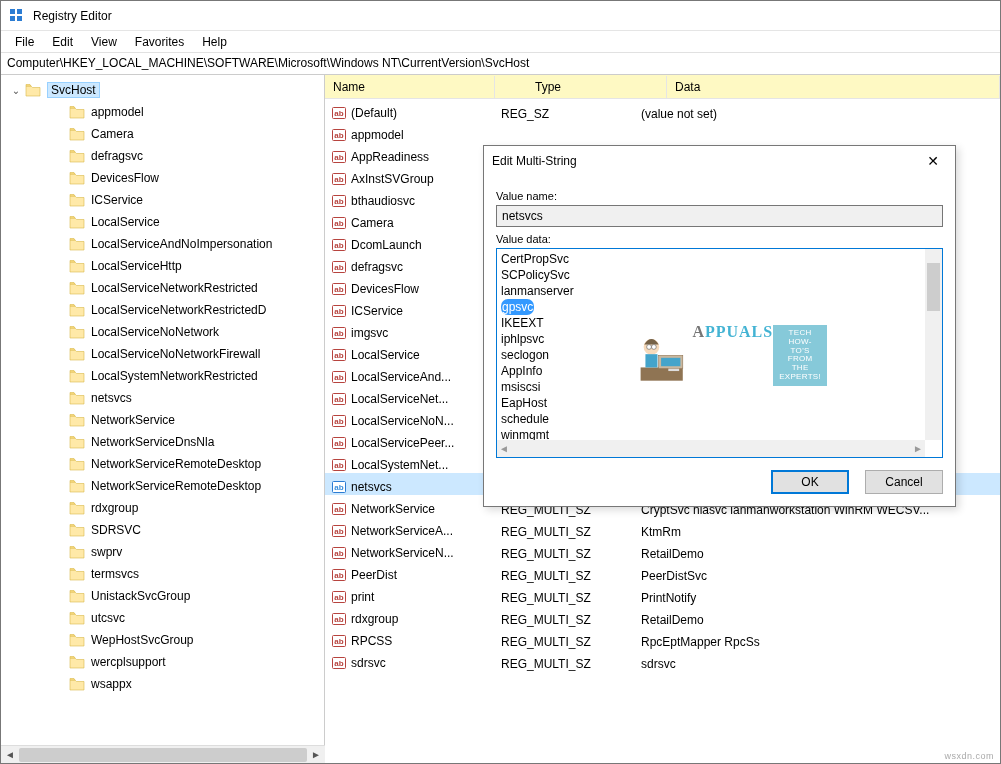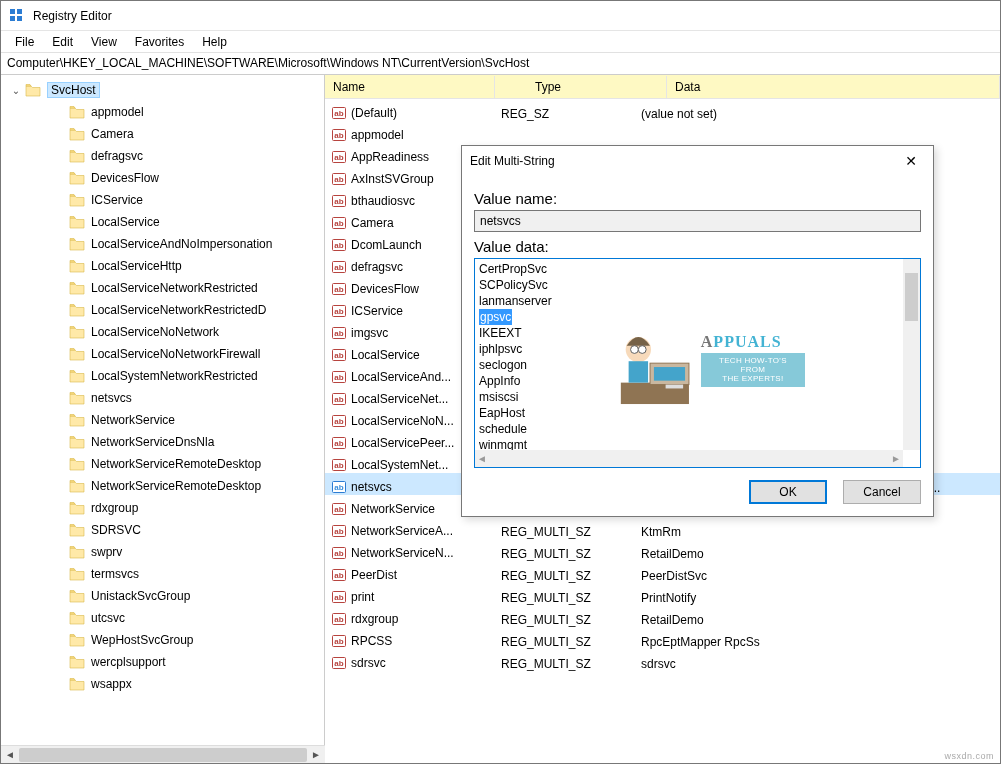--- a/index.html
+++ b/index.html
@@ -132,39 +132,39 @@
     display:flex;
     align-items:center;
     justify-content:space-between;
     padding:0 2px;
   }
   .hscroll .arrow { width:14px; color:#555; text-align:center; font-size:10px; cursor:pointer;}
   .hscroll .thumb { flex:1; margin:0 2px; height:14px; background:#cdcdcd; border-radius:2px;}
   
   .dialog {
     position: absolute;
-    top: 144px; left: 460px;
+    top: 144px; left: 482px;
     width: 473px;
     background: #fff;
     border: 1px solid #777;
     box-shadow: 3px 3px 8px rgba(0,0,0,0.15);
   }
   .dlg-title {
     height: 30px;
     display: flex;
     align-items: center;
     justify-content: space-between;
     padding: 0 8px;
     font-size: 12px;
   }
   .dlg-close { width:28px; text-align:center; font-size:14px; cursor:pointer;}
   .dlg-body {
     padding: 8px 12px 12px 12px;
   }
-  .dlg-label { font-size: 15px; margin-bottom: 3px; margin-top: 6px; }
+  .dlg-label { font-size: 11px; margin-bottom: 3px; margin-top: 6px; }
   .dlg-input {
     width: 100%;
     height: 22px;
     padding: 2px 5px;
     border: 1px solid #767676;
     background: #fff;
     font-family: inherit;
     font-size: 12px;
   }
   .dlg-input[readonly] { background:#f0f0f0; }
@@ -177,21 +177,21 @@
   }
   .dlg-textarea {
     position:absolute; top:0; left:0; right:17px; bottom:17px;
     padding: 2px 4px;
     font-family: inherit;
     font-size:12px;
     line-height: 16px;
     overflow:hidden;
   }
   .dlg-textarea .line { white-space:pre; }
-  .dlg-textarea .line.sel { background:#3399ff; color:#fff; display:inline-block; padding:0 1px;}
+  .dlg-textarea .line.sel { background:#3399ff; color:#fff; display:inline-block; padding:0 1px;border-radius:7px;}
   .dlg-vscroll {
     position:absolute; right:0; top:0; bottom:17px; width:17px;
     background:#f0f0f0;
   }
   .dlg-vscroll .vthumb { position:absolute; top:14px; right:2px; width:13px; height:48px; background:#cdcdcd;}
   .dlg-hscroll {
     position:absolute; left:0; right:17px; bottom:0; height:17px;
     background:#f0f0f0;
     display:flex; align-items:center; justify-content:space-between;
     padding:0 2px;
@@ -223,21 +223,21 @@
     color:#39afd1;
     display:flex;
     align-items:flex-start;
     gap:6px;
     pointer-events:none;
   }
   .watermark .cartoon {
     width:82px; height:88px;
   }
   .watermark .brand {
-    display:flex; flex-direction:column; margin-top:8px;
+    display:flex; flex-direction:row; margin-top:8px;
   }
   .watermark .brand .title { font-family: "Comic Sans MS", cursive; font-size:16px; font-weight:bold; letter-spacing:1px;}
   .watermark .brand .title .A { color:#6f6f6f;}
   .watermark .brand .sub { background:#80c7d8; color:#fff; font-size:8px; padding:4px 6px; margin-top:2px; line-height:1.1; text-align:center; font-family:sans-serif; letter-spacing:0.3px;}
 </style>
 </head>
 <body>
 
 <div class="titlebar">
   <span class="app-icon">

